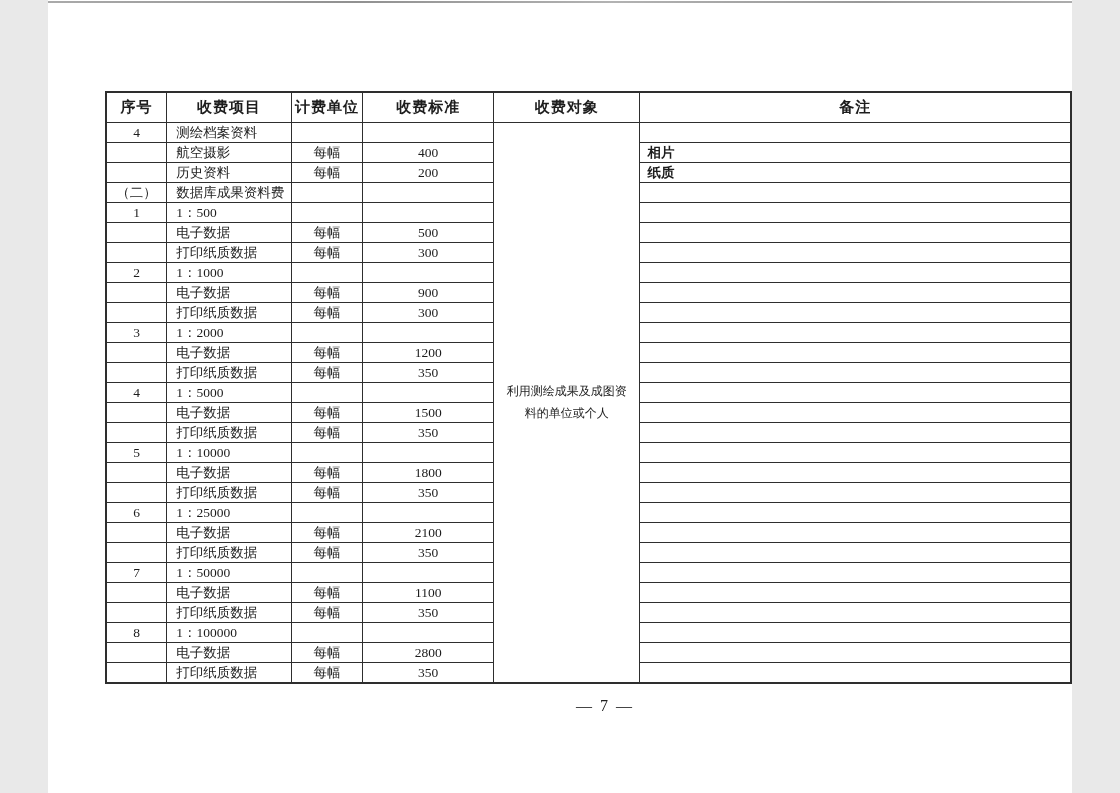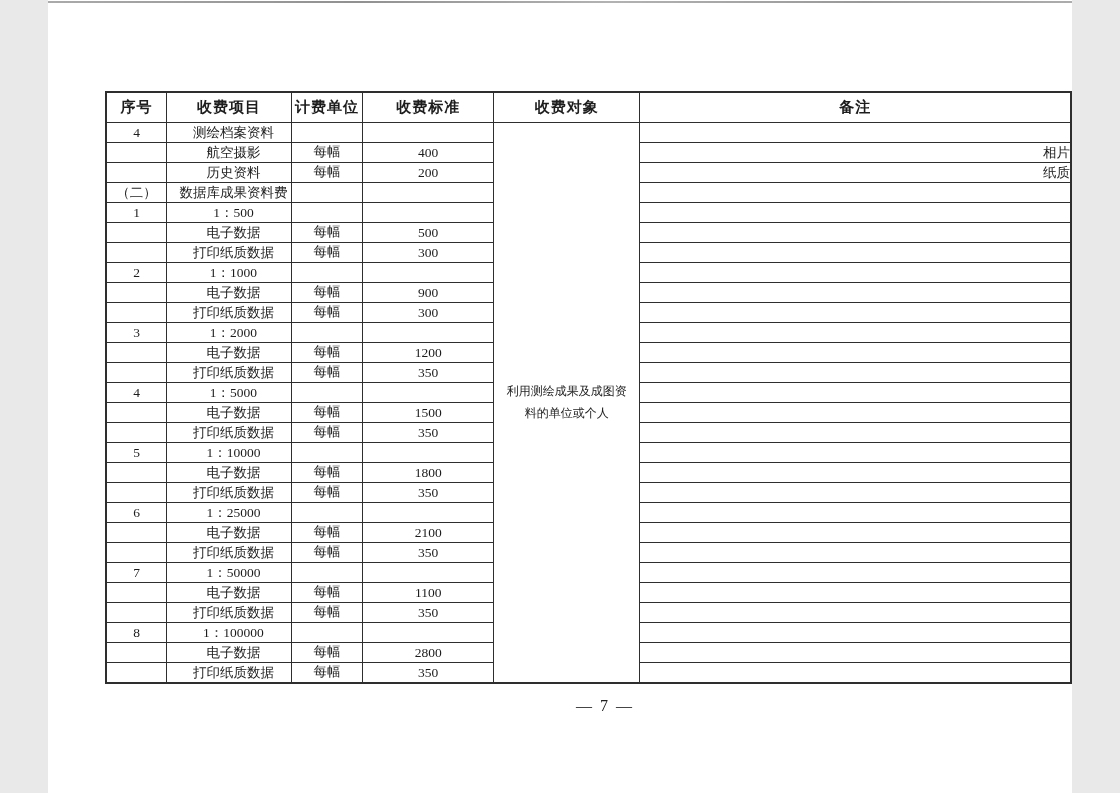--- a/index.html
+++ b/index.html
@@ -45,32 +45,32 @@
     font-weight: normal;
   }
   .fee-table thead th {
     height: 30px;
     font-size: 15px;
     font-weight: bold;
     text-align: center;
     letter-spacing: 1px;
   }
   td.c-no   { text-align: center; }
-  td.c-item { text-align: center; padding-left: 9px; }
-  td.c-unit { text-align: center; font-family: Liberation Mono, monospace; }
+  td.c-item { text-align: left; padding-left: 9px; }
+  td.c-unit { text-align: center; }
   td.c-rate { text-align: center; }
   td.c-target {
     text-align: center;
     vertical-align: middle;
     white-space: normal;
     line-height: 22px;
     padding: 0 9px;
     font-size: 12px;
   }
-  td.c-note { text-align: right; padding-left: 7px; }
+  td.c-note { text-align: left; padding-left: 7px; font-weight: bold; }
   .page-number {
     position: absolute;
     top: 697px;
     left: 0;
     width: 1114px;
     text-align: center;
     font-size: 16px;
     letter-spacing: 2px;
     color: var(--ink);
   }

